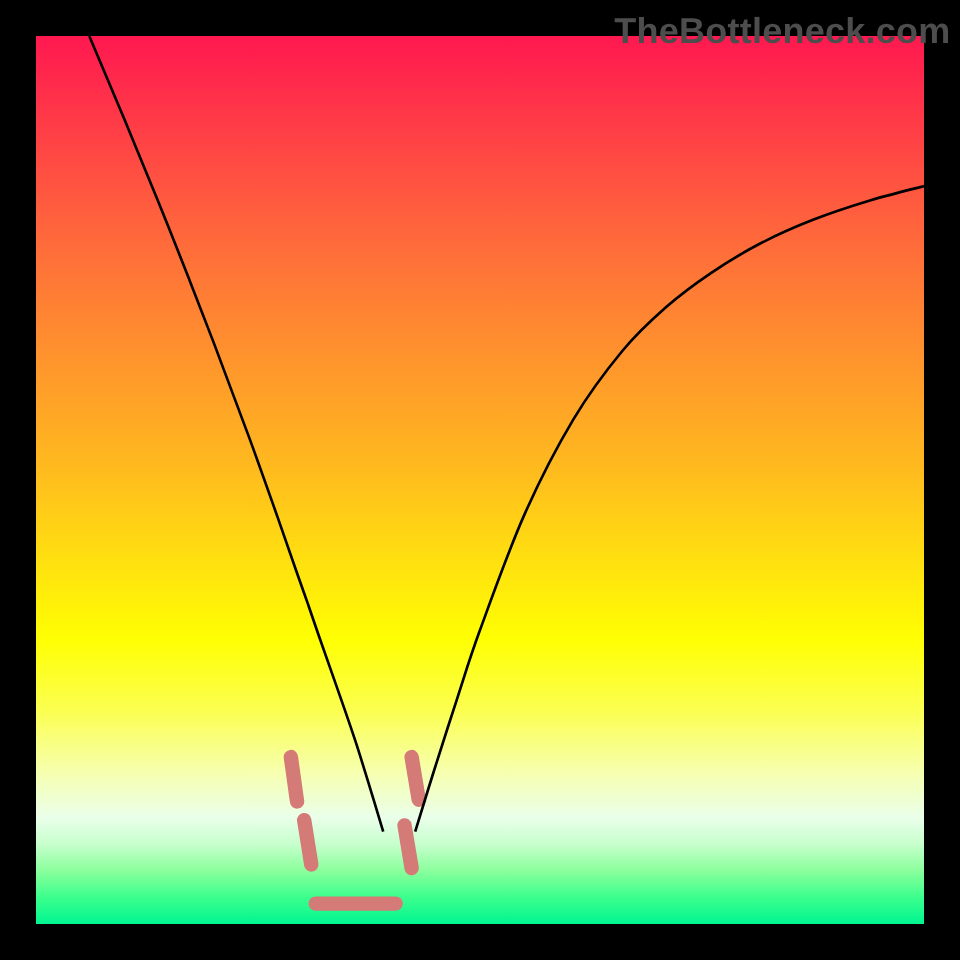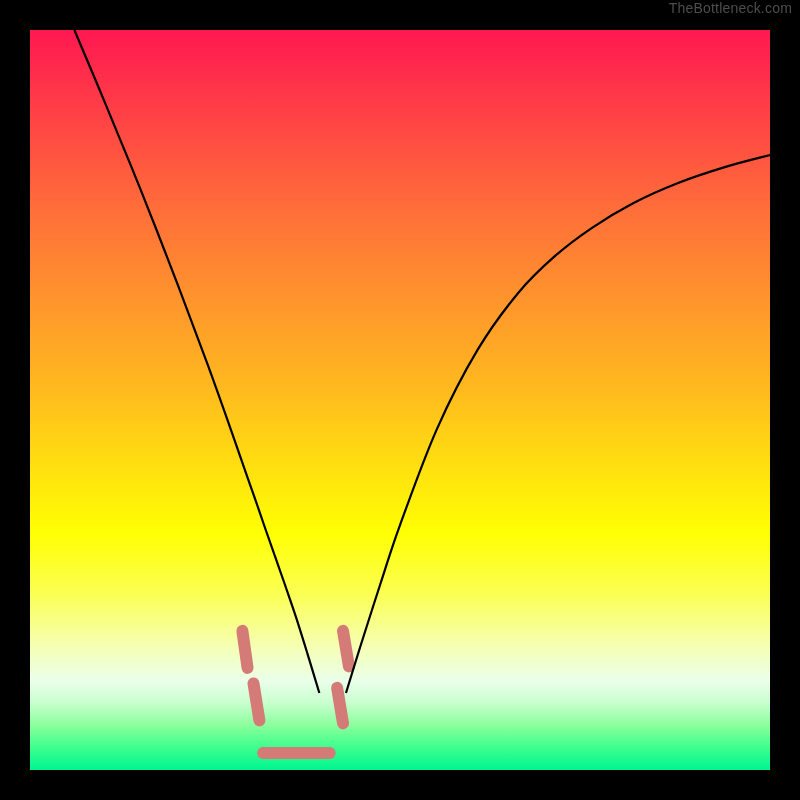--- a/index.html
+++ b/index.html
@@ -14,21 +14,21 @@
           #ffdc11 58%,
           #ffff03 68%,
           #fbff51 76%,
           #f6ffb0 83%,
           #eaffea 88%,
           #c7ffcd 91%,
           #8aff9c 94%,
           #3cff8d 97%,
           #00f591 100%);}
   svg.curve{position:absolute;left:0;top:0;width:100%;height:100%}
-  .watermark{position:absolute;top:0;right:8px;color:#4d4d4d;font-size:14px;font-weight:400;letter-spacing:.2px}
+  .watermark{position:absolute;top:10px;right:8px;color:#4d4d4d;font-size:30px;font-weight:700;letter-spacing:.2px}
 </style>
 </head>
 <body>
 
 <div class="outer">
   <div class="plot">
     <svg class="curve" viewBox="0 0 740 740" preserveAspectRatio="none">
       <g>
           <path fill="none" d="M233.10,722.98 L244.20,722.98 L255.30,722.98 L266.40,722.98 L277.50,722.98 L288.60,722.98 L299.70,722.98" stroke="#d47a77" stroke-width="12" stroke-linecap="round"></path>
         </g>

